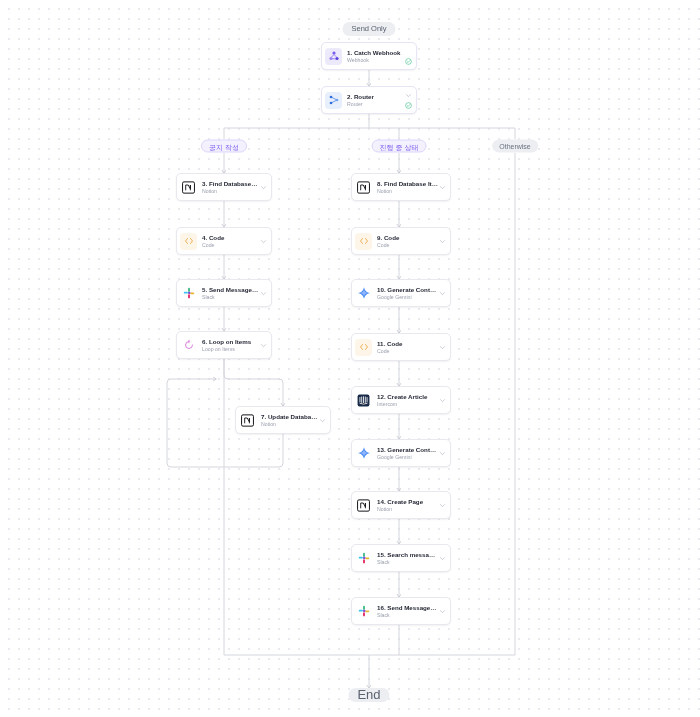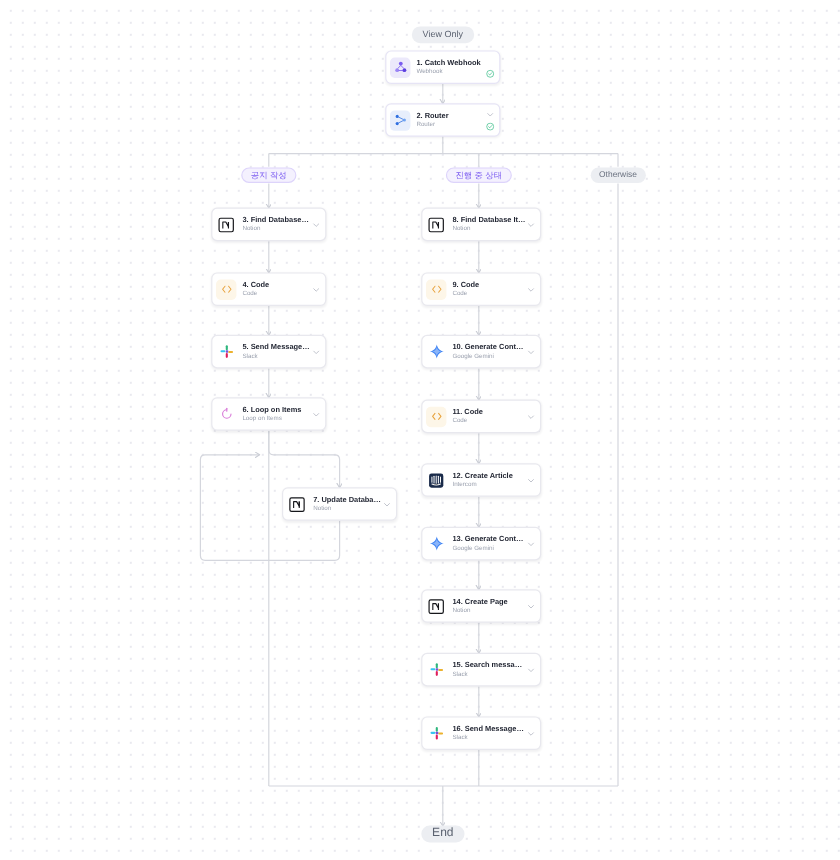--- a/index.html
+++ b/index.html
@@ -61,21 +61,21 @@
     background: #eceef2;
     color: #6b7280;
     border: none;
   }
   .pill-end {
     background: #eceef2;
     color: #5b6270;
     height: 14px;
     line-height: 14px;
     border-radius: 7px;
-    font-size: 10px;
+    font-size: 13px;
     padding: 0 9px;
   }
 
   
   .node {
     position: absolute;
     box-sizing: border-box;
     width: 96px;
     height: 28px;
     background: #ffffff;
@@ -195,21 +195,21 @@
       <path d="M399,572 L399,597" marker-end="url(#arrow)"></path>
       <path d="M399,625 L399,655"></path>
 
       <path d="M515,153 L515,655"></path>
 
       <path d="M224,655 L515,655"></path>
       <path d="M369,655 L369,688" marker-end="url(#arrow)"></path>
     </g>
   </svg>
 
-  <div class="pill pill-view" style="left:369px; top:29px;">View Only</div>
+  <div class="pill pill-view" style="left:369px; top:29px;">Send Only</div>
 
   <div class="pill pill-branch" style="left:224px; top:146px;">공지 작성</div>
   <div class="pill pill-branch" style="left:399px; top:146px;">진행 중 상태</div>
   <div class="pill pill-otherwise" style="left:515px; top:146px;">Otherwise</div>
 
   <div class="pill pill-end" style="left:369px; top:695px;">End</div>
 
   <div class="node node-trigger" style="left:321px; top:42px; width:96px;">
     <div class="node-icon ic-webhook">
       <svg viewBox="0 0 24 24" width="12" height="12">

